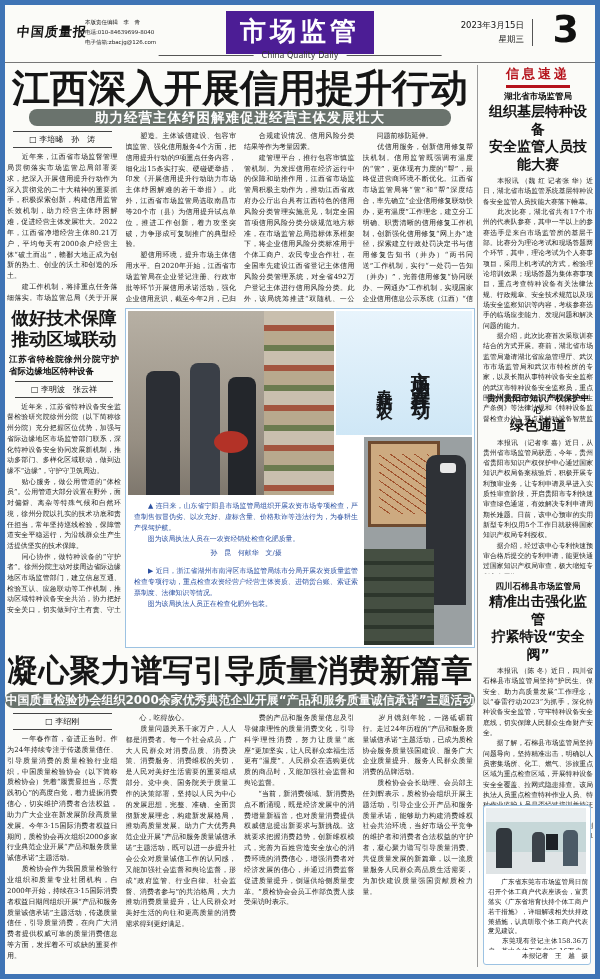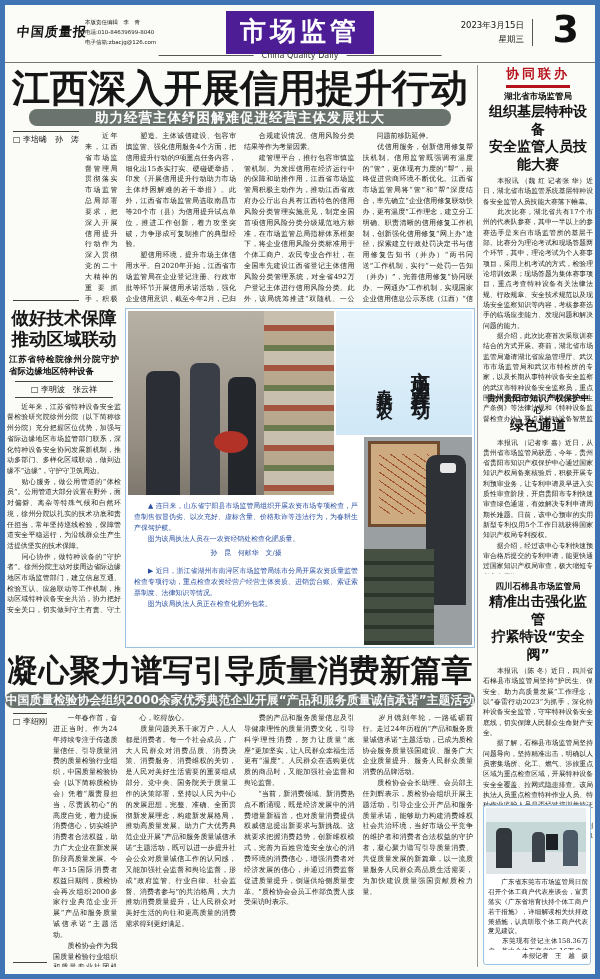--- a/index.html
+++ b/index.html
@@ -25,21 +25,21 @@
   .lead-hl{position:absolute;left:0;top:58px;width:470px;text-align:center;font-size:38px;
         font-weight:900;color:#161616;letter-spacing:0px;font-family:"DejaVu Sans",sans-serif;}
   .graybar{position:absolute;background:#6a736d;color:#fff;font-weight:bold;text-align:center;border-radius:8px;}
   .lead-sub{left:24px;top:104px;width:422px;height:17px;font-size:13.5px;line-height:17px;letter-spacing:1px;}
   .cols{position:absolute;display:flex;gap:8px;}
   .lead-cols{left:2px;top:126px;width:466px;height:174px;}
   .c{flex:1;font-family:"DejaVu Serif",serif;font-size:7px;line-height:1.55;text-align:justify;
      white-space:pre-line;overflow:hidden;color:#1c1c1c;}
   .byline{border-top:1px solid #444;border-bottom:1px solid #444;text-align:center;
      font-size:8px;padding:2px 0;margin:0 6px 4px;color:#111;white-space:nowrap;font-family:"DejaVu Serif",serif;}
-  .colwrap{flex:1;display:flex;overflow:hidden;}
+  .colwrap{flex:1;display:flex;flex-direction:column;overflow:hidden;}
   .colwrap .c{flex:1;}
 
   
   .region{position:absolute;left:2px;top:303px;width:114px;height:338px;overflow:hidden;}
   .region-title{font-size:17.5px;font-weight:900;color:#161616;text-align:center;line-height:1.2;}
   .region-sub{font-size:8.5px;font-weight:bold;color:#111;margin:4px 2px 3px;text-align:justify;line-height:1.4;}
   .region .byline{margin:2px 8px 4px;}
   .region-body{font-family:"DejaVu Serif",serif;font-size:6.9px;line-height:1.55;text-align:justify;
      white-space:pre-line;color:#1c1c1c;overflow:hidden;height:212px;}
 
@@ -200,21 +200,21 @@
 　　质量问题关系千家万户，人人都是消费者。每一个社会成员，广大人民群众对消费品质、消费决策、消费服务、消费维权的关切，是人民对美好生活需要的重要组成部分。党中央、国务院关于质量工作的决策部署，坚持以人民为中心的发展思想，完整、准确、全面贯彻新发展理念，构建新发展格局，推动高质量发展。助力广大优秀典范企业开展“产品和服务质量诚信承诺”主题活动，既可以进一步提升社会公众对质量诚信工作的认同感，又能加强社会监督和舆论监督，形成“政府监管、行业自律、社会监督、消费者参与”的共治格局，大力推动消费质量提升，让人民群众对美好生活的向往和更高质量的消费需求得到更好满足。</div>
     <div class="c">　　费的产品和服务质量信息及引导健康理性的质量消费文化，引导科学理性消费，努力让质量“底座”更加坚实，让人民群众幸福生活更有“温度”。人民群众在选购更优质的商品时，又能加强社会监督和舆论监督。
 　　“当前，新消费领域、新消费热点不断涌现，既是经济发展中的消费增量新福音，也对质量消费提供权威信息提出新要求与新挑战。这就要求把握消费趋势，创新维权模式，完善为百姓营造安全放心的消费环境的消费信心，增强消费者对经济发展的信心，并通过消费监督促进质量提升，倒逼供给侧质量变革。”质检协会会员工作部负责人接受采访时表示。</div>
     <div class="c">　　岁月镌刻年轮，一路砥砺前行。走过24年历程的“产品和服务质量诚信承诺”主题活动，已成为质检协会服务质量强国建设、服务广大企业质量提升、服务人民群众质量消费的品牌活动。
 　　质检协会会长助理、会员部主任刘辉表示，质检协会组织开展主题活动，引导企业公开产品和服务质量承诺，能够助力构建消费维权社会共治环境，当好市场公平竞争的维护者和消费者合法权益的守护者，凝心聚力谱写引导质量消费、共促质量发展的新篇章，以一流质量服务人民群众高品质生活需要，为加快建设质量强国贡献质检力量。</div>
   </div>
 
   <div class="sb-divider"></div>
   <div class="sidebar">
     <div class="sb-head">
-      <span>协同联办</span>
+      <span>信息速递</span>
     </div>
 
     <div class="sb-art sb-a1">
       <div class="sb-tag">湖北省市场监管局</div>
       <div class="sb-title">组织基层特种设备</div>
       <div class="sb-title">安全监管人员技能大赛</div>
       <div class="sb-body">　　本报讯 （魏 红 记者张 华）近日，湖北省市场监管系统基层特种设备安全监管人员技能大赛落下帷幕。
 　　此次比赛，湖北省共有17个市州的代表队参赛，其中一半以上的参赛选手是来自市场监管所的基层干部。比赛分为理论考试和现场答题两个环节，其中，理论考试为个人赛事项目，采用上机考试的方式，检验理论培训效果；现场答题为集体赛事项目，重点考查特种设备有关法律法规、行政规章、安全技术规范以及现场安全监察知识等内容，考核参赛选手的临场应变能力、发现问题和解决问题的能力。
 　　据介绍，此次比赛首次采取训赛结合的方式开展。赛前，湖北省市场监管局邀请湖北省应急管理厅、武汉市市场监管局和武汉市特检所的专家，以及长期从事特种设备安全监察的武汉市特种设备安全监察员，重点围绕《安全生产法》《湖北省安全生产条例》等法律法规和《特种设备监督检查办法》要点及特种设备智慧监管等内容进行培训。
 　　经过激烈角逐，武汉市代表队获一等奖，黄石、宜昌、咸宁代表队获二等奖，鄂州、恩施、襄阳、黄冈、随州代表队获三等奖，陈建祥、胡丹娅等10名选手获优秀个人奖。

